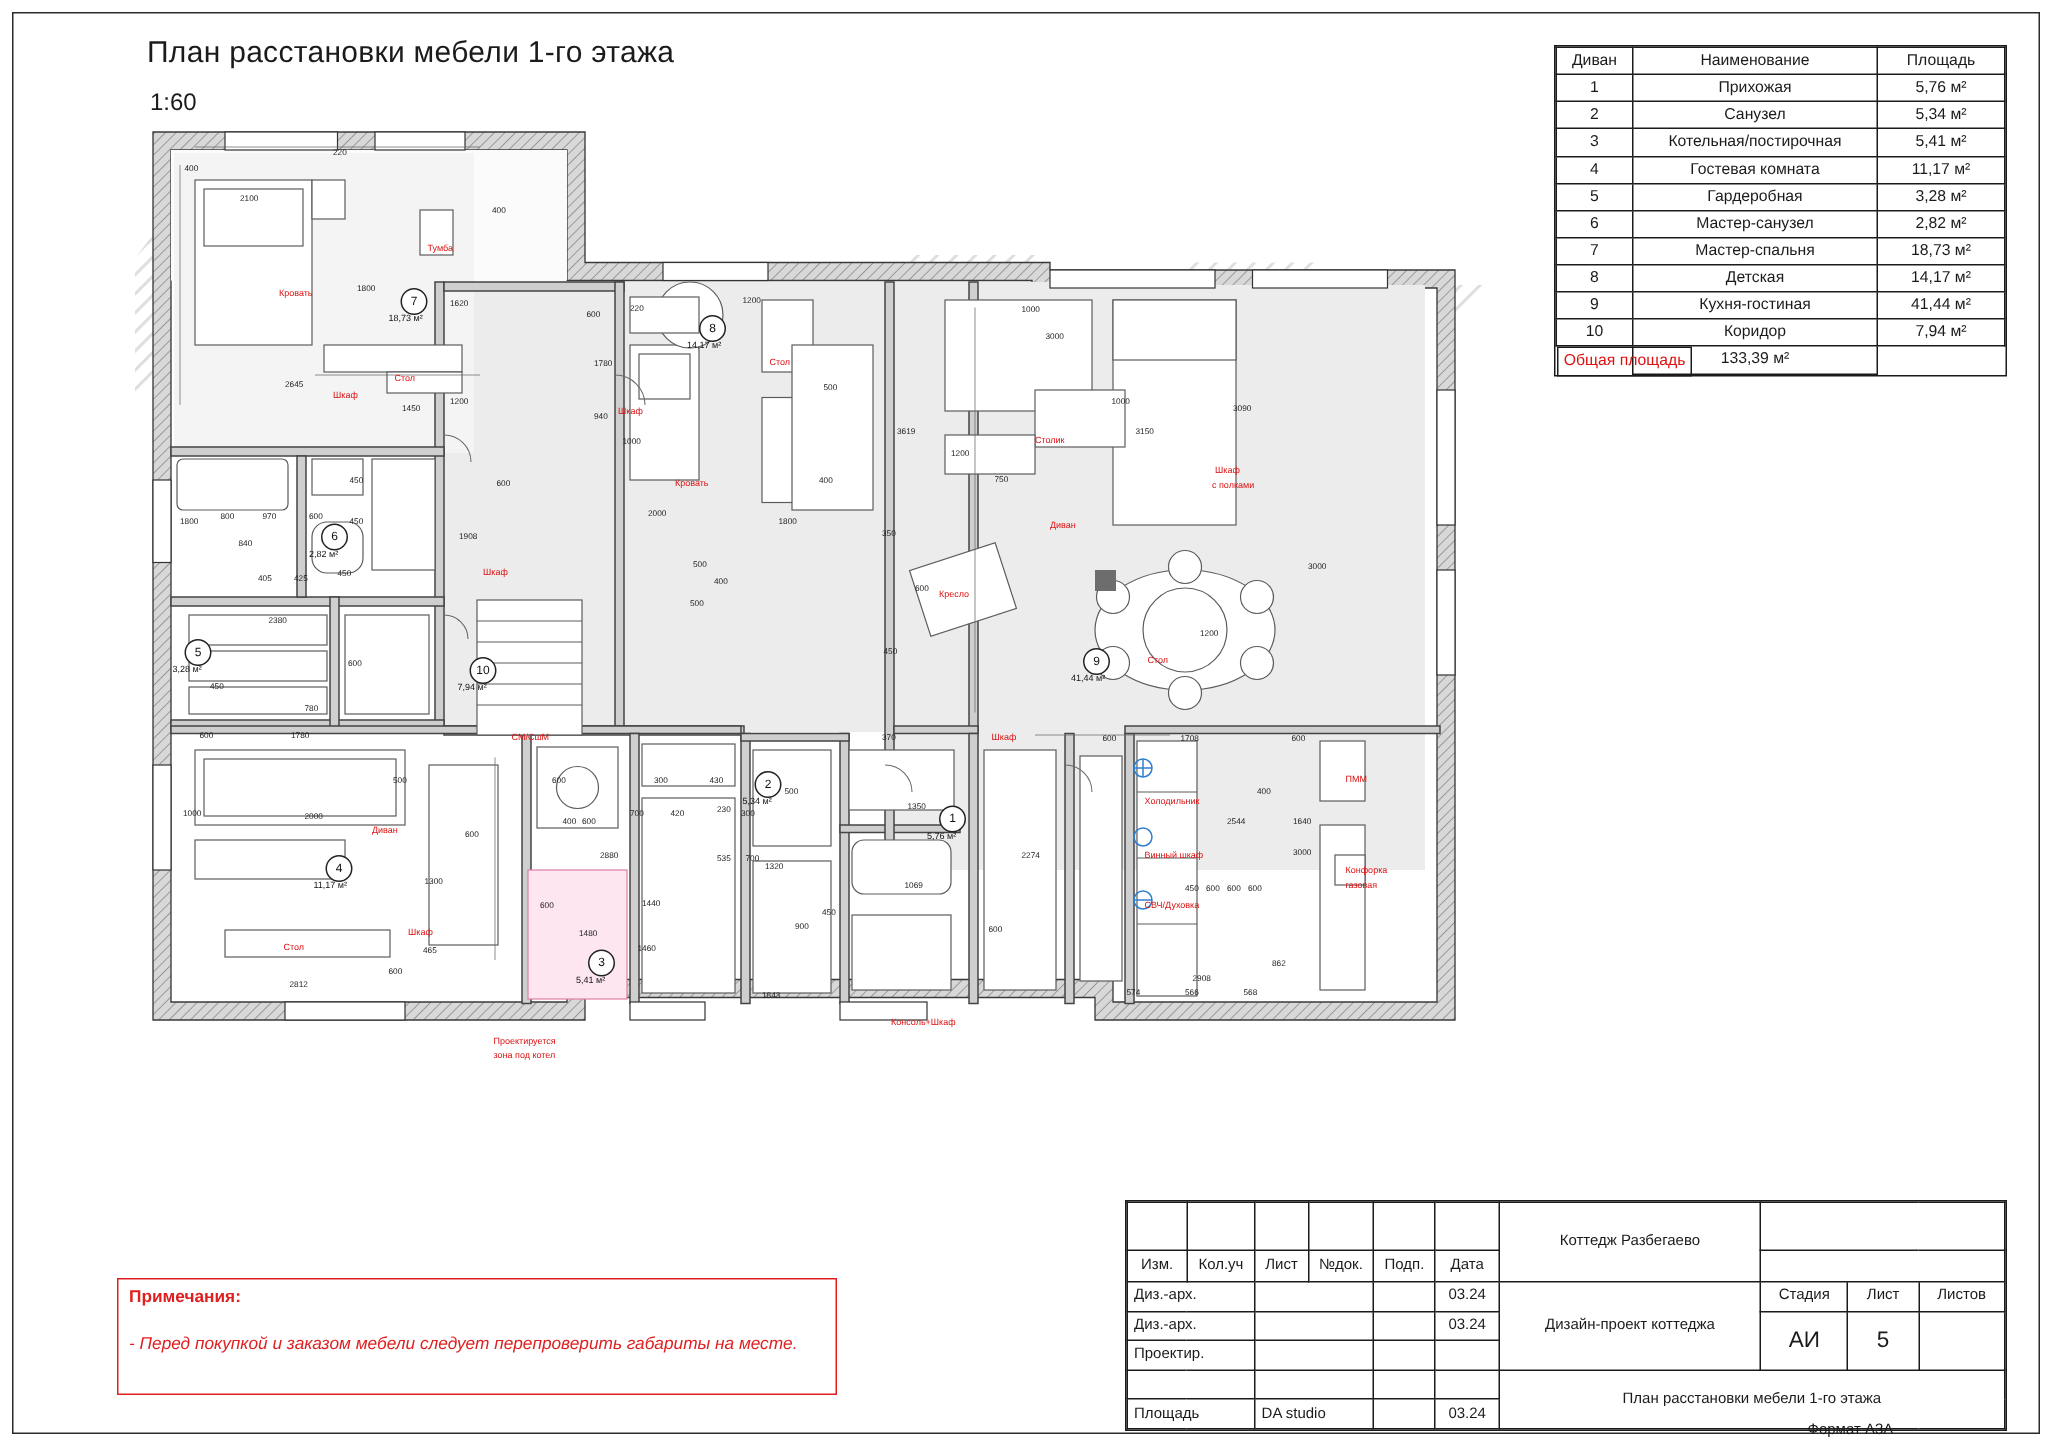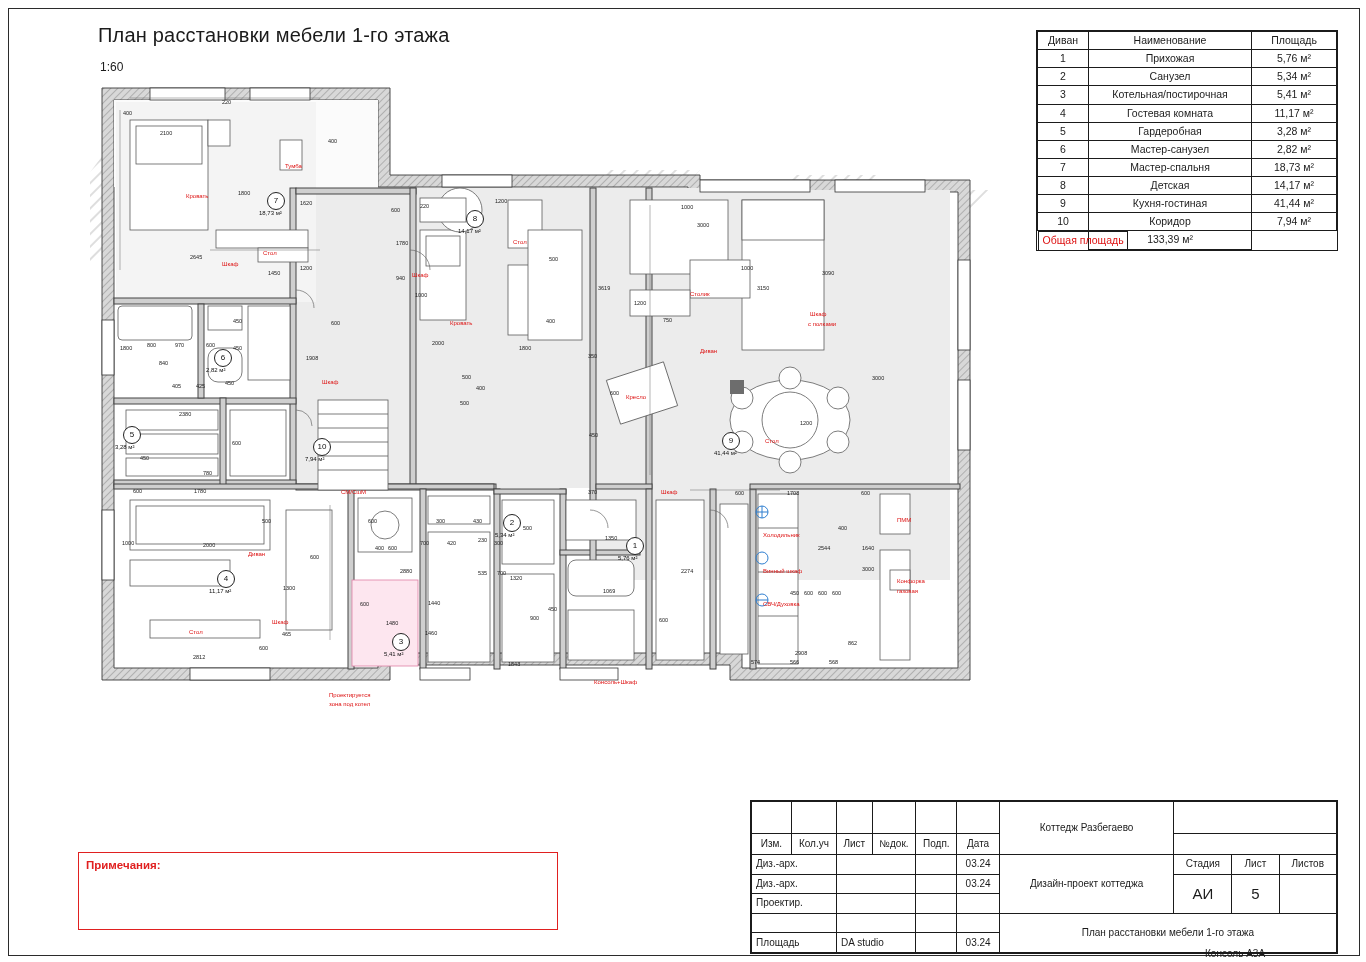--- a/index.html
+++ b/index.html
@@ -9,21 +9,21 @@
     font-family:"Liberation Sans", sans-serif;
     color:#1b1b1b;
     overflow:hidden;
     position:relative;
   }
   .sheet{position:absolute;inset:0;}
   .frame{position:absolute;left:8px;top:8px;width:1350px;height:946px;border:1px solid #2b2b2b;}
 
   
   #plan-title{position:absolute;left:98px;top:24px;font-size:20px;letter-spacing:.2px;color:#1b1b1b;}
-  #plan-scale{position:absolute;left:100px;top:60px;font-size:12px;}
+  #plan-scale{position:absolute;left:100px;top:60px;font-size:16px;}
 
   
   .expl{position:absolute;left:1036px;top:30px;width:300px;border:1px solid #1b1b1b;border-collapse:collapse;font-size:10.5px;background:#fff;}
   .expl table{border-collapse:collapse;width:100%;}
   .expl th,.expl td{border:1px solid #1b1b1b;padding:2px 3px;text-align:center;font-weight:normal;line-height:1.25;}
   .expl .hdr-title{font-size:11px;padding:4px 3px;}
   .expl .col-num{width:44px;}
   .expl .col-area{width:78px;}
   .expl .hdr-row td{font-size:10.5px;}
   .expl .total td{font-size:10.5px;}
@@ -485,20 +485,21 @@
         <td class="lbl" colspan="2">Общая площадь</td>
         <td>133,39 м²</td>
       </tr>
     </tbody>
       </table>
   </div>
 
   <div class="notes">
     <b>Примечания:</b><br>
     <br>
+    <span>-  Перед покупкой и заказом мебели следует перепроверить габариты на месте.</span>
   </div>
 
   <div class="stamp">
     <table>
       <tbody>
           <tr style="height:28px">
         <td style="width:40px"></td>
             <td style="width:44px"></td>
             <td style="width:34px"></td>
         <td style="width:42px"></td>
@@ -551,14 +552,14 @@
       <tr style="height:17px">
         <td class="l" colspan="2">Площадь</td>
         <td class="l" colspan="2">DA studio</td>
         <td></td>
         <td>03.24</td>
       </tr>
     </tbody>
       </table>
   </div>
 
-  <div class="fmt">Консоль А3А</div>
+  <div class="fmt">Формат А3А</div>
 </div>
 
 </body></html>

